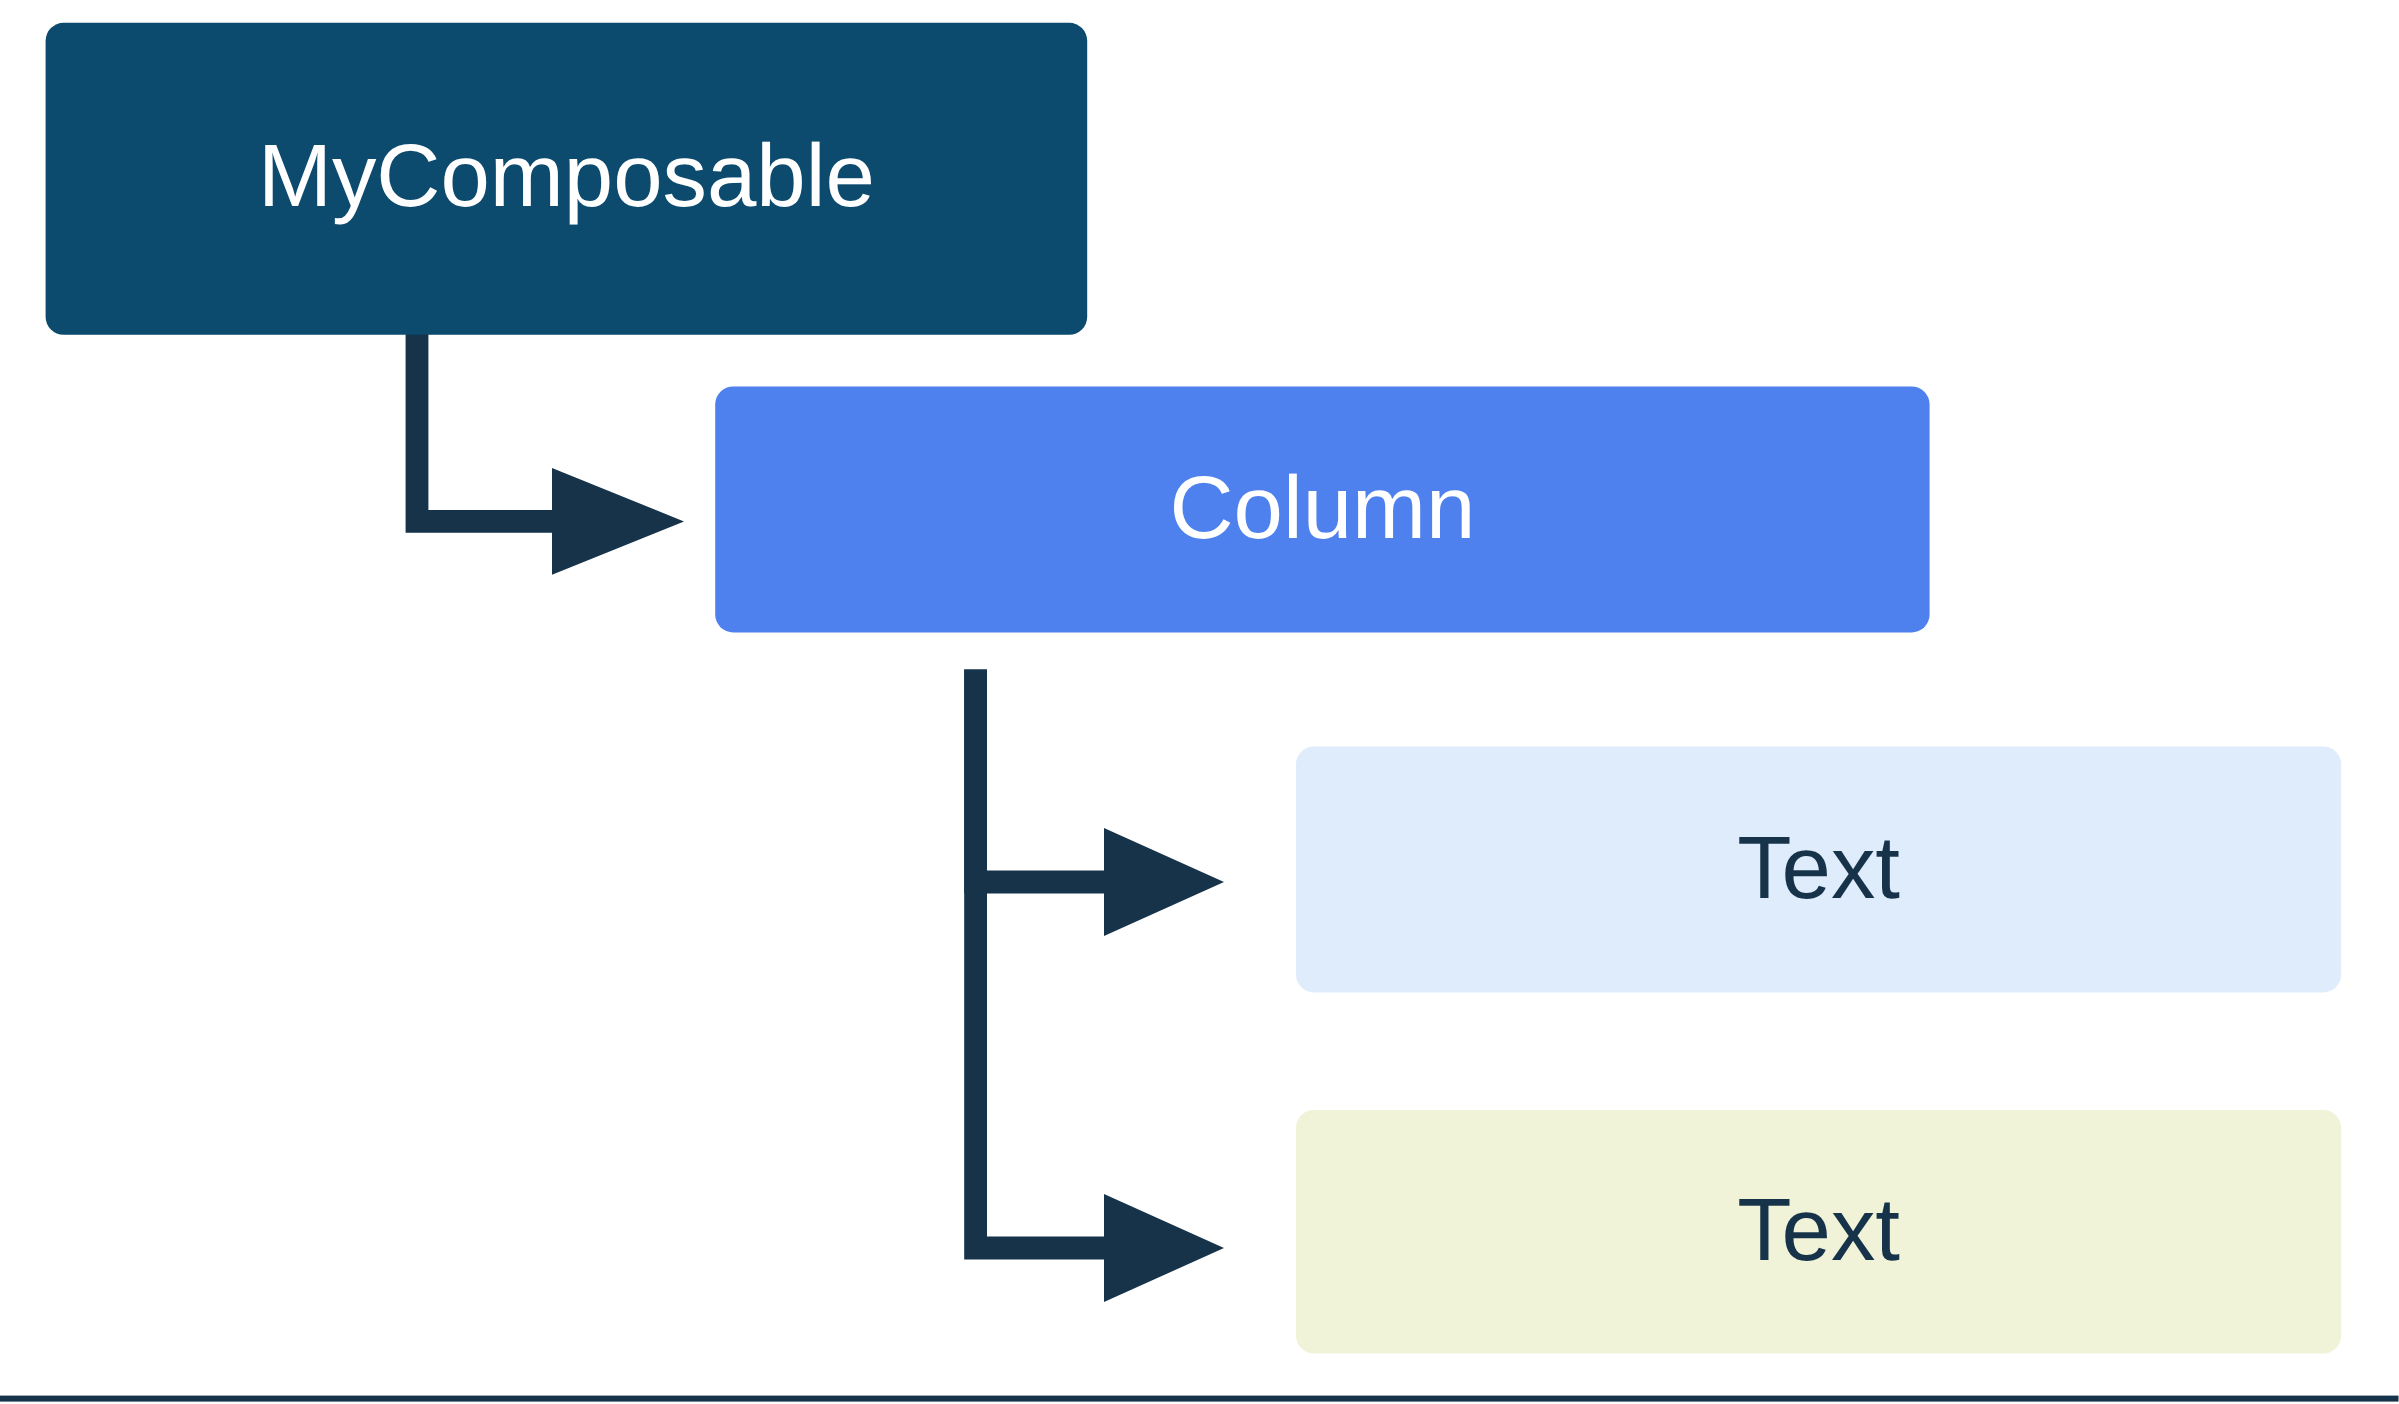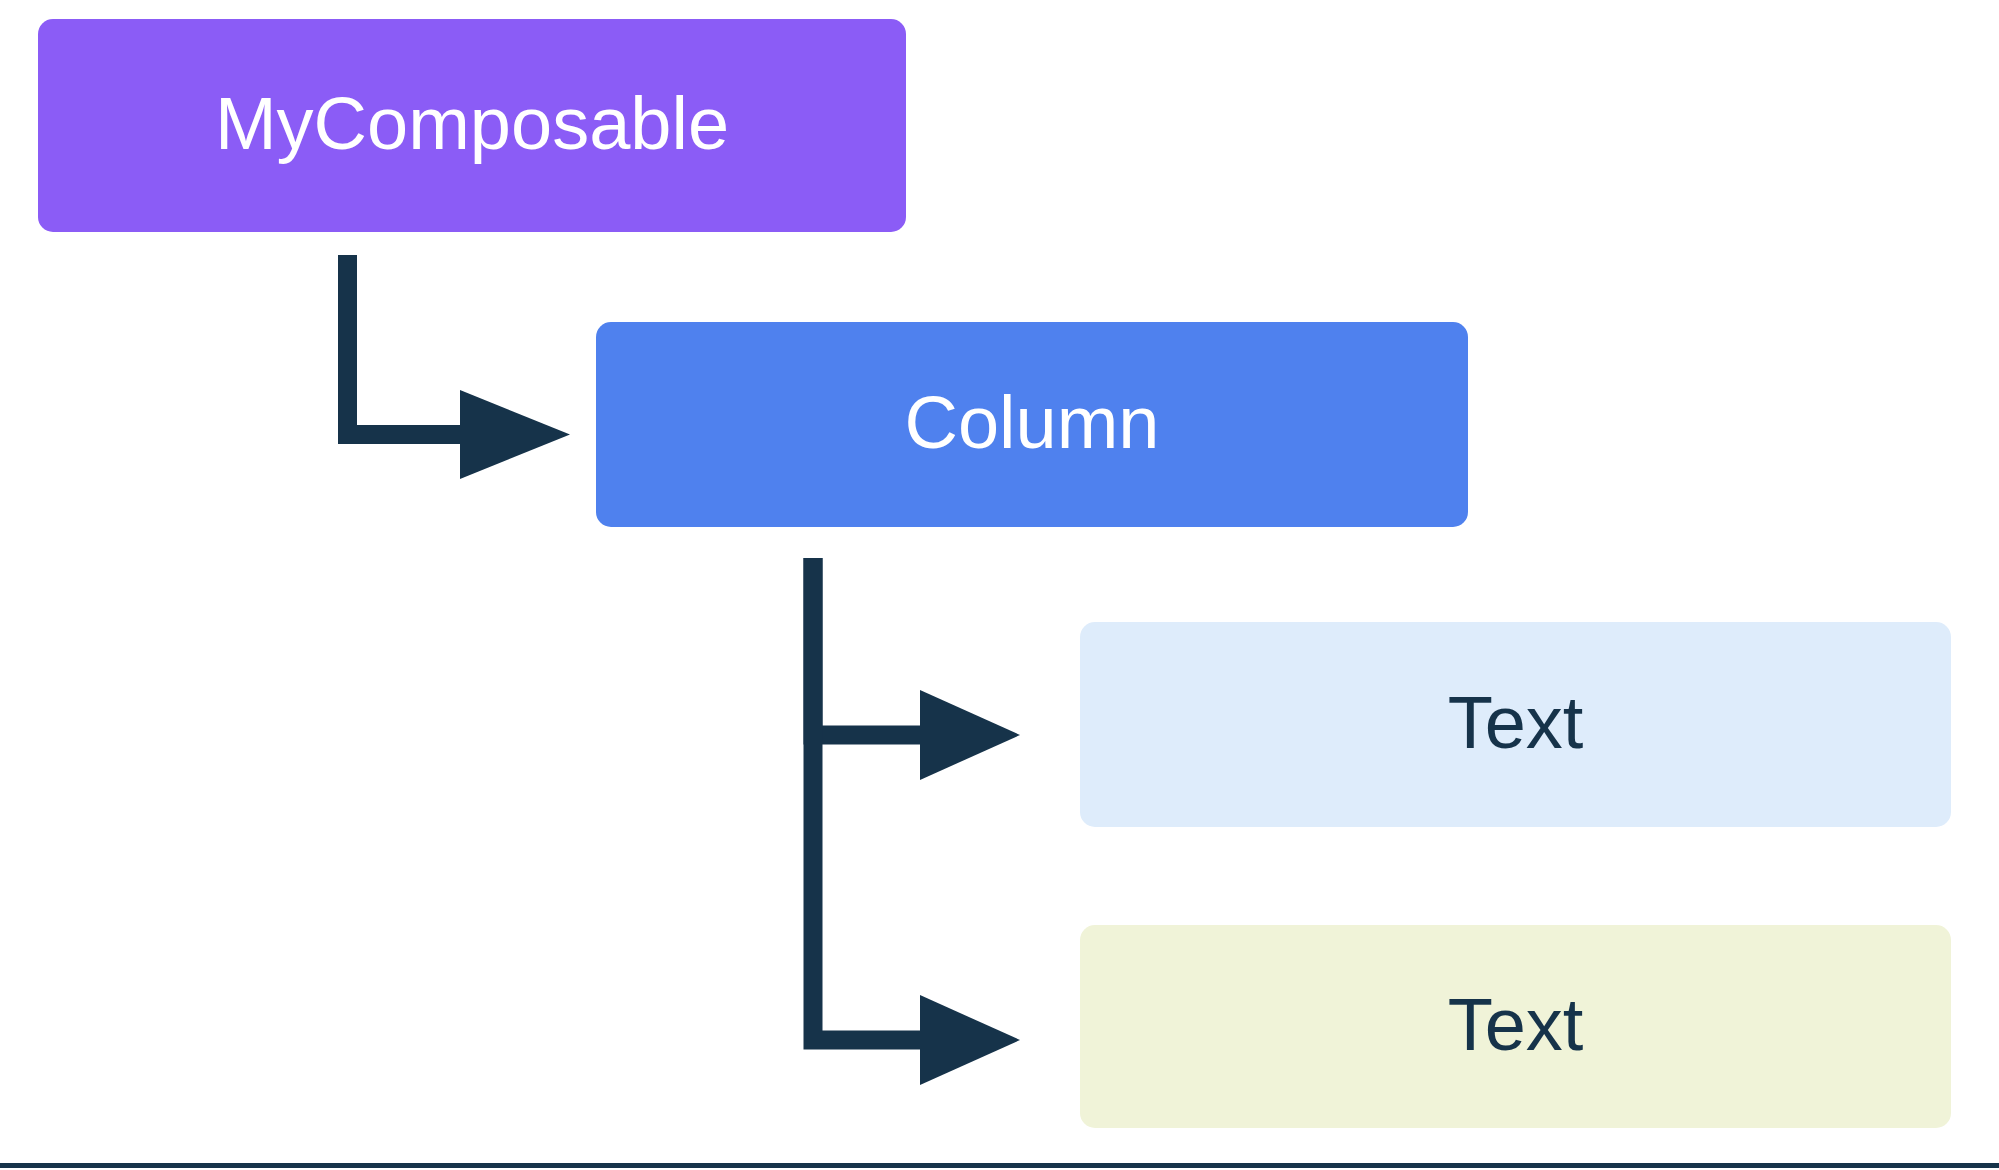--- a/index.html
+++ b/index.html
@@ -31,36 +31,36 @@
   .node-label {
     display: block;
     line-height: 1;
   }
 
   
   #node-root {
     left: 38px;
     top: 19px;
     width: 868px;
-    height: 213px;
-    background: #8b5cf6;
+    height: 260px;
+    background: #0c4a6e;
     border-radius: 15px;
   }
   #node-root .node-label {
     color: #ffffff;
     font-size: 74px;
     font-weight: 400;
     transform: translateY(-2px);
   }
 
   
   #node-column {
     left: 596px;
     top: 322px;
-    width: 872px;
+    width: 1012px;
     height: 205px;
     background: #4F81EE;
     border-radius: 15px;
   }
   #node-column .node-label {
     color: #ffffff;
     font-size: 74px;
     font-weight: 400;
     transform: translateY(-2px);
   }

